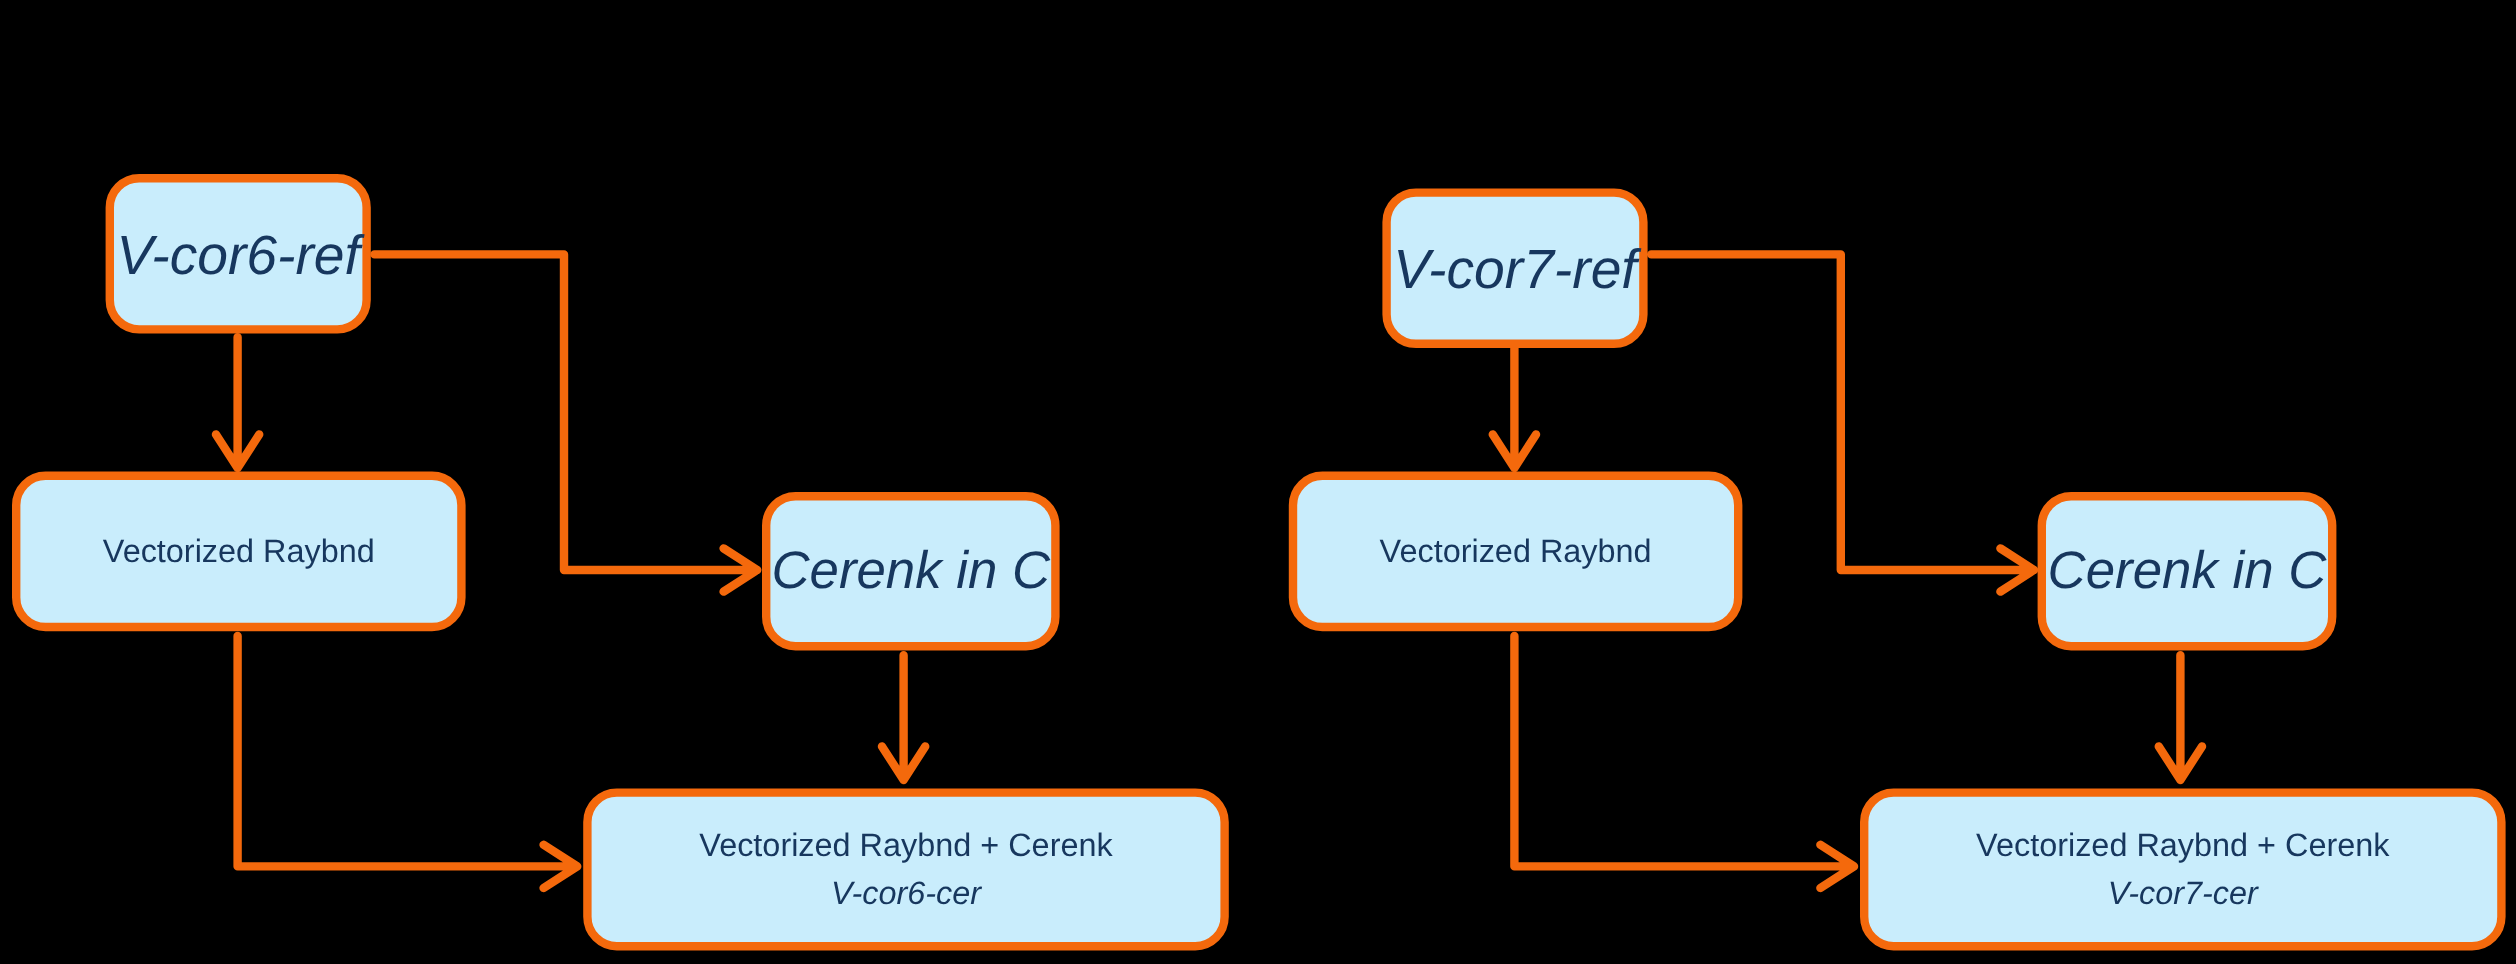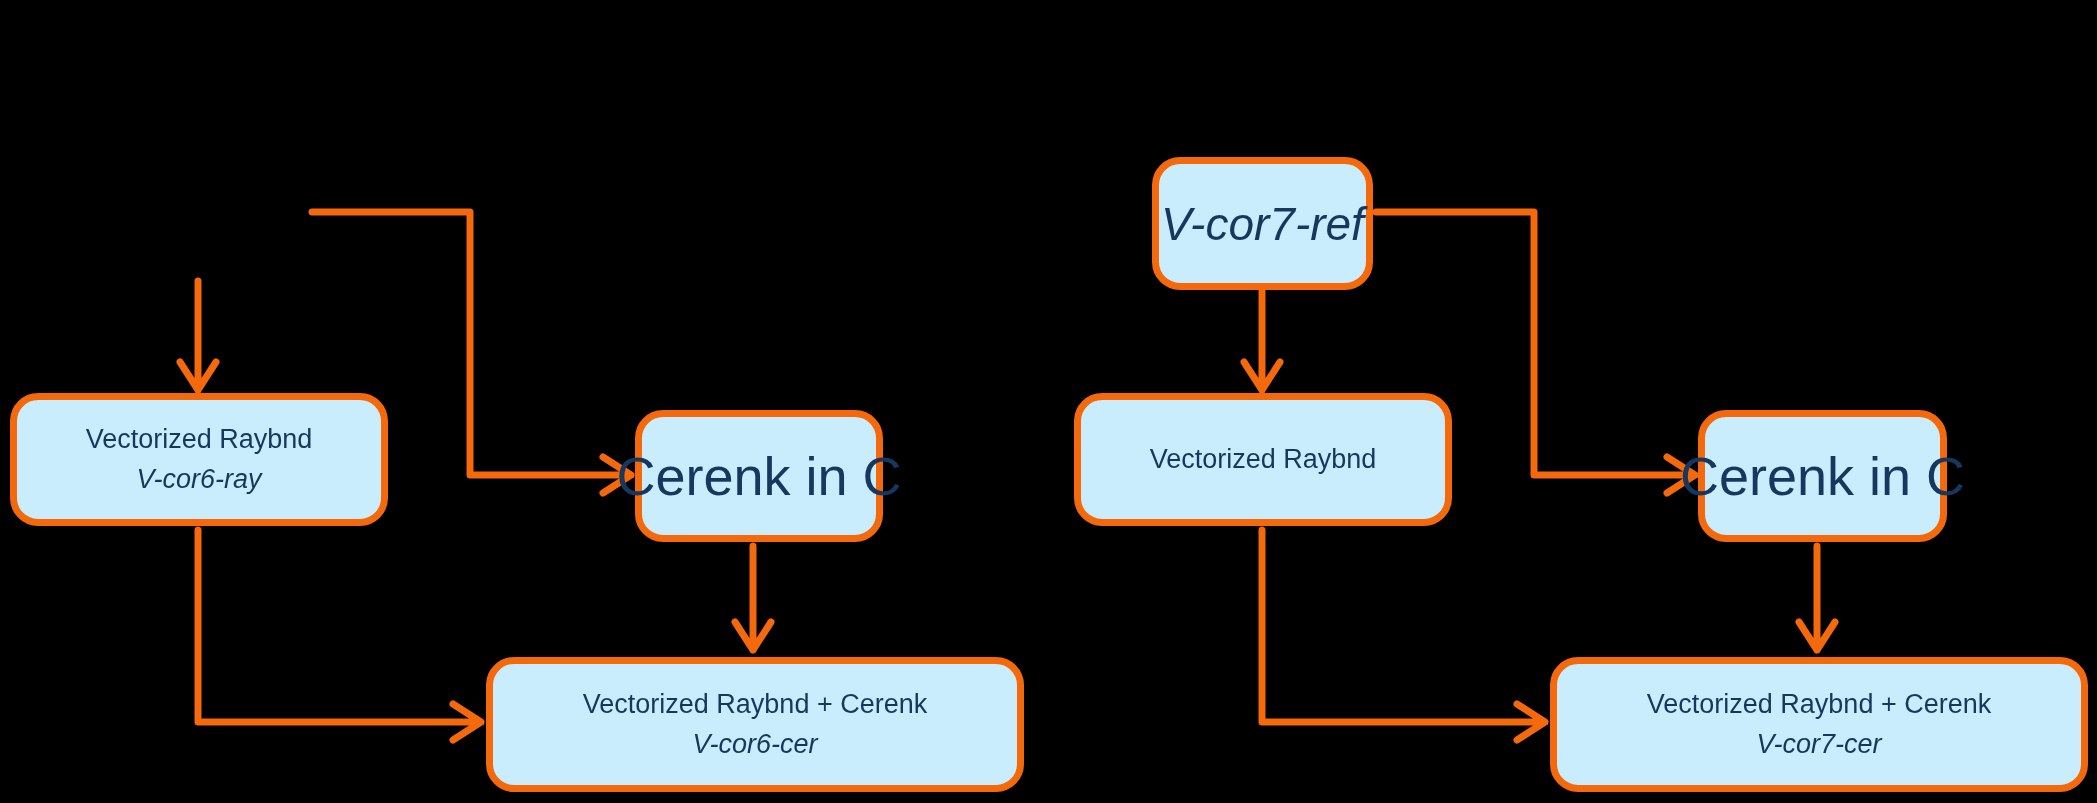--- a/index.html
+++ b/index.html
@@ -38,45 +38,47 @@
     color: var(--text-color, #17375E);
     display: flex;
     flex-direction: column;
     align-items: center;
     justify-content: center;
     text-align: center;
   }
   .lbl { white-space: nowrap; }
   .lbl.big  { font-size: 46px; }
   .lbl.mid  { font-size: 27px; line-height: 1.45; }
-  .lbl.cer  { font-size: 54px; }
+  .lbl.cer  { font-size: 44px; font-style: italic; }
   .italic   { font-style: italic; }
 </style>
 </head>
 <body>
 
 <div class="canvas" style="--bg: #000000; --accent: #F4690C; --node-fill: #C9EDFC; --text-color: #17375E;">
 
   <svg class="edges" viewBox="0 0 2097 803" aria-hidden="true">
 
     <path class="connector" d="M198 281 L198 390 M180 362 L198 390 L216 362"></path>
     <path class="connector" d="M312 212 L470 212 L470 475 L631 475 M603 457 L631 475 L603 493"></path>
     <path class="connector" d="M753 546 L753 650 M735 622 L753 650 L771 622"></path>
     <path class="connector" d="M198 530 L198 722 L481 722 M453 704 L481 722 L453 740"></path>
 
     <path class="connector" d="M1262 281 L1262 390 M1244 362 L1262 390 L1280 362"></path>
     <path class="connector" d="M1376 212 L1534 212 L1534 475 L1695 475 M1667 457 L1695 475 L1667 493"></path>
     <path class="connector" d="M1817 546 L1817 650 M1799 622 L1817 650 L1835 622"></path>
     <path class="connector" d="M1262 530 L1262 722 L1545 722 M1517 704 L1545 722 L1517 740"></path>
   </svg>
 
+  <div class="node" style="left:88px; top:145px; width:221px; height:133px;">
+    <div class="lbl big italic">V-cor6-ref</div>
+  </div>
 
   <div class="node" style="left:10px; top:393px; width:378px; height:133px;">
     <div class="lbl mid">Vectorized Raybnd</div>
-    <div class="lbl mid italic">V-cor6-ray</div>
   </div>
 
   <div class="node" style="left:635px; top:410px; width:248px; height:132px;">
     <div class="lbl cer">Cerenk in C</div>
   </div>
 
   <div class="node" style="left:486px; top:657px; width:538px; height:135px;">
     <div class="lbl mid">Vectorized Raybnd + Cerenk</div>
     <div class="lbl mid italic">V-cor6-cer</div>
   </div>

